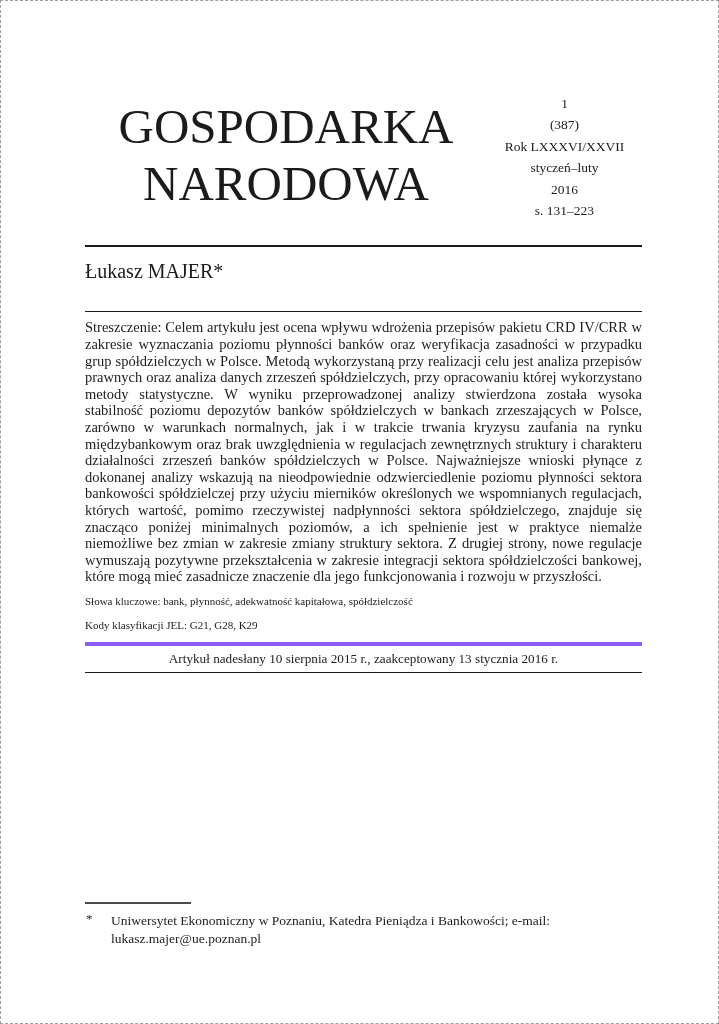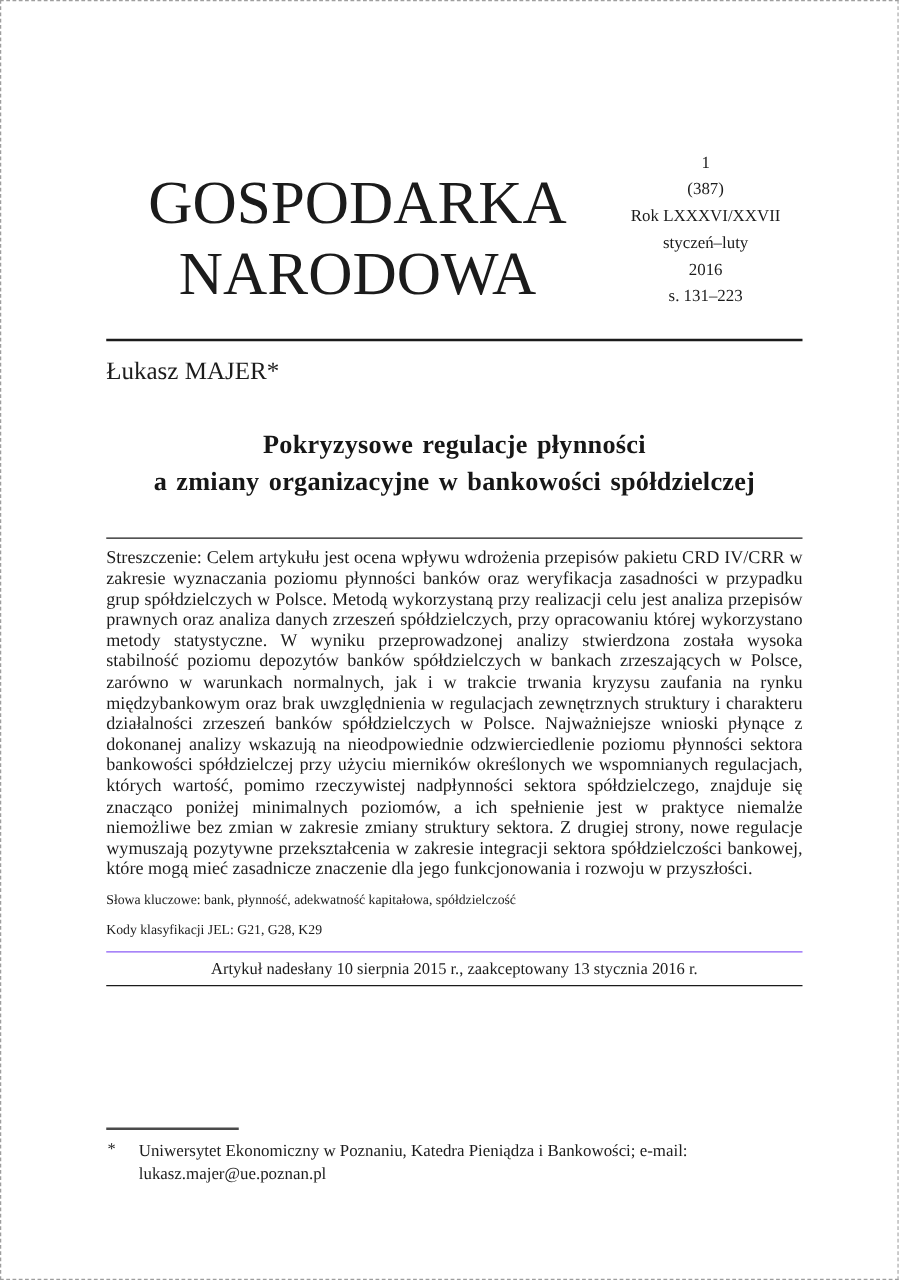--- a/index.html
+++ b/index.html
@@ -17,23 +17,23 @@
     color: #1c1c1c;
     font-family: "Liberation Serif", "DejaVu Serif", serif;
     display: flex;
     flex-direction: column;
     padding: 0 76px 76px 84px;
     overflow: hidden;
   }
 
   
   .masthead {
-    margin-top: 114px;
+    margin-top: 88px;
     display: flex;
-    align-items: flex-end;
+    align-items: center;
   }
   .masthead-title {
     width: 402px;
     text-align: center;
     font-size: 49px;
     line-height: 57px;
     letter-spacing: 0px;
     color: #1b1b1b;
     font-weight: 400;
   }
@@ -87,21 +87,21 @@
   .keywords-line, .jel-line {
     font-size: 11px;
     line-height: 19px;
   }
   .keywords-line { margin-top: 7px; }
   .jel-line { margin-top: 5px; }
 
   
   .submission-box {
     margin-top: 7px;
-    border-top: 1px solid #8b5cf6;
+    border-top: 4px solid #8b5cf6;
     border-bottom: 1px solid #1b1b1b;
     padding: 4px 0 5px 0;
     text-align: center;
     font-size: 13.2px;
     line-height: 17px;
   }
 
   
   .footnote-section {
     margin-top: auto;
@@ -143,24 +143,20 @@
       <div>styczeń–luty</div>
       <div>2016</div>
       <div>s. 131–223</div>
     </div>
   </div>
 
   <hr class="header-rule">
 
   <div class="author-line">Łukasz MAJER*</div>
 
-  <div class="article-title">
-    <div>Pokryzysowe regulacje płynności</div>
-    <div>a zmiany organizacyjne w bankowości spółdzielczej</div>
-  </div>
 
   <hr class="abstract-divider">
 
   <p class="abstract-paragraph"><span class="bold-label">Streszczenie:</span> <span>Celem artykułu jest ocena wpływu wdrożenia przepisów pakietu CRD IV/CRR w zakresie wyznaczania poziomu płynności banków oraz weryfikacja zasadności w przypadku grup spółdzielczych w Polsce. Metodą wykorzystaną przy realizacji celu jest analiza przepisów prawnych oraz analiza danych zrzeszeń spółdzielczych, przy opracowaniu której wykorzystano metody statystyczne. W wyniku przeprowadzonej analizy stwierdzona została wysoka stabilność poziomu depozytów banków spółdzielczych w bankach zrzeszających w Polsce, zarówno w warunkach normalnych, jak i w trakcie trwania kryzysu zaufania na rynku międzybankowym oraz brak uwzględnienia w regulacjach zewnętrznych struktury i charakteru działalności zrzeszeń banków spółdzielczych w Polsce. Najważniejsze wnioski płynące z dokonanej analizy wskazują na nieodpowiednie odzwierciedlenie poziomu płynności sektora bankowości spółdzielczej przy użyciu mierników określonych we wspomnianych regulacjach, których wartość, pomimo rzeczywistej nadpłynności sektora spółdzielczego, znajduje się znacząco poniżej minimalnych poziomów, a ich spełnienie jest w praktyce niemalże niemożliwe bez zmian w zakresie zmiany struktury sektora. Z drugiej strony, nowe regulacje wymuszają pozytywne przekształcenia w zakresie integracji sektora spółdzielczości bankowej, które mogą mieć zasadnicze znaczenie dla jego funkcjonowania i rozwoju w przyszłości.</span></p>
 
   <div class="keywords-line"><span class="bold-label">Słowa kluczowe</span><span>: bank, płynność, adekwatność kapitałowa, spółdzielczość</span></div>
 
   <div class="jel-line"><span class="bold-label">Kody klasyfikacji JEL</span><span>: G21, G28, K29</span></div>
 
   <div class="submission-box">

